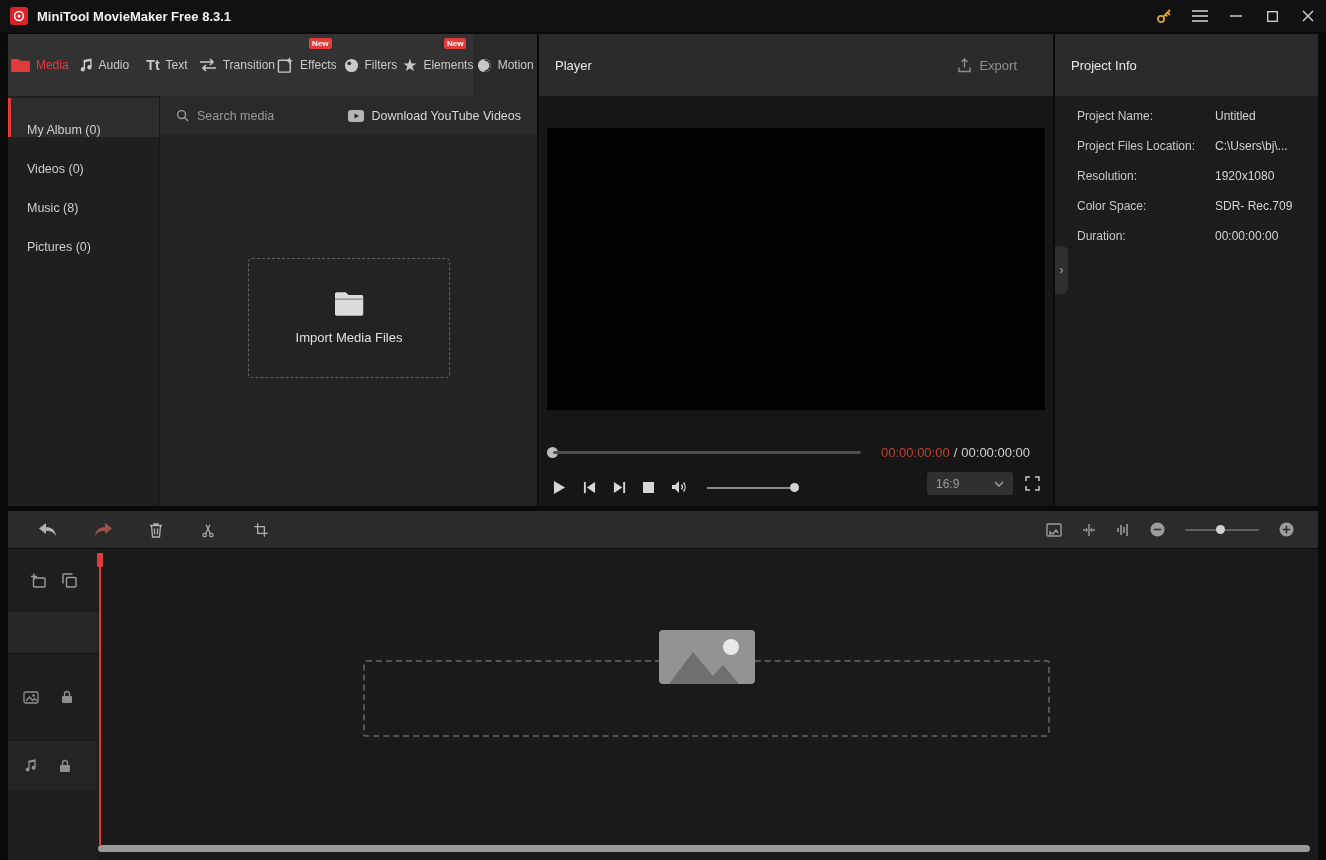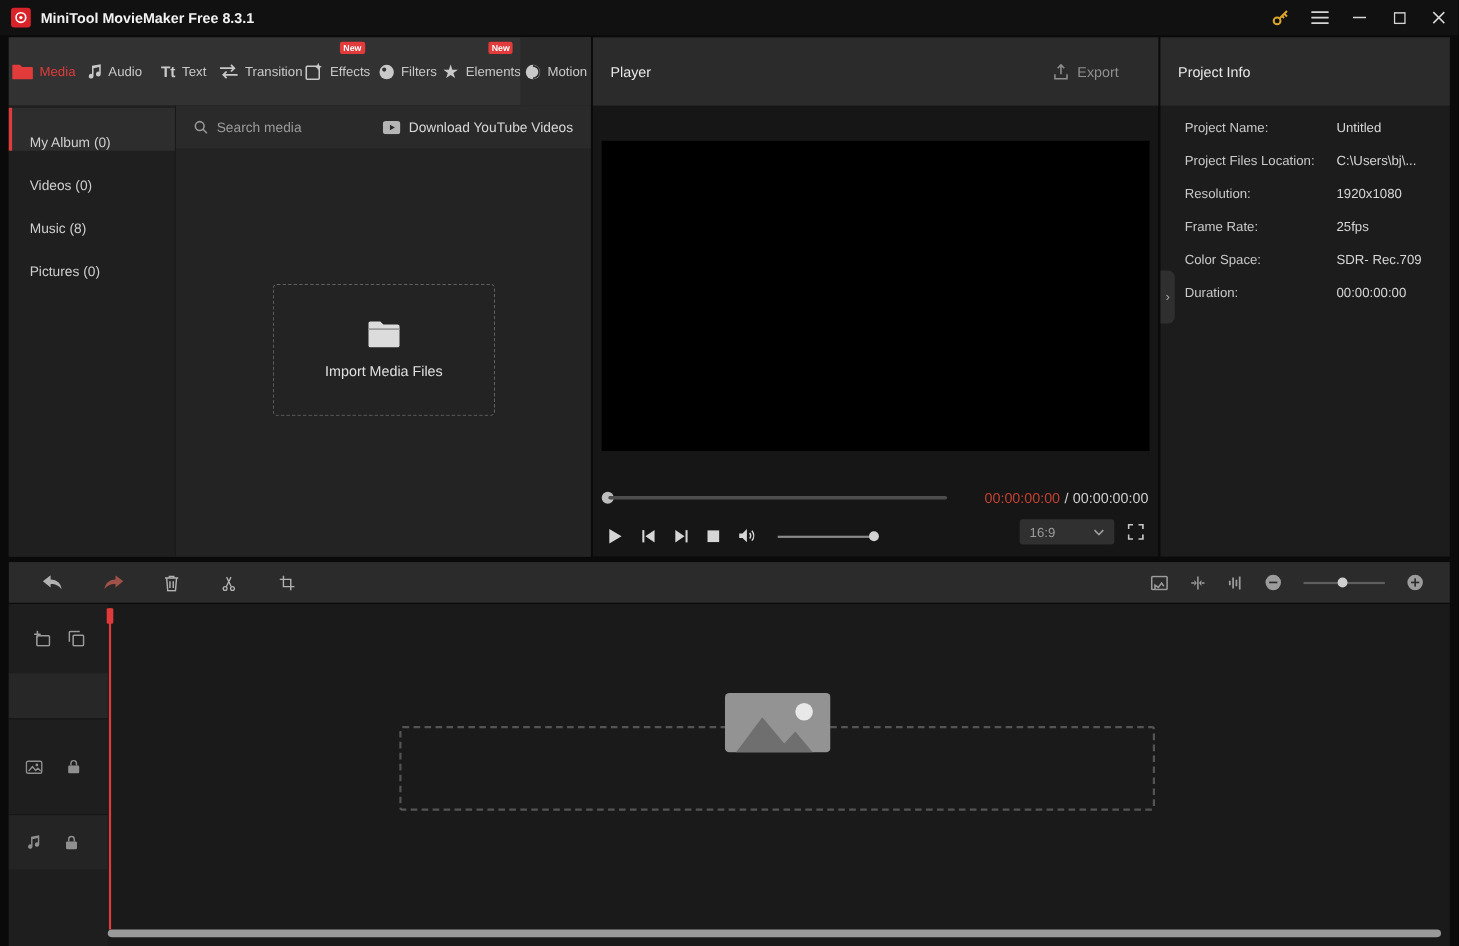--- a/index.html
+++ b/index.html
@@ -44,21 +44,21 @@
 
   
   .player-panel { position:absolute; left:539px; top:34px; width:514px; height:472px; background:#161616; }
   .panel-header { height:62px; background:#2b2b2b; display:flex; align-items:center;
     padding:0 16px; font-size:13px; color:#e8e8e8; }
   .export-btn { margin-left:auto; margin-right:20px; display:flex; align-items:center; gap:7px;
     color:#8f8f8f; font-size:13px; }
   .preview { position:absolute; left:8px; top:94px; width:498px; height:282px; background:#000; }
   .seek-line { position:absolute; left:14px; top:417px; width:308px; height:3px; background:#4d4d4d; border-radius:2px; }
   .seek-handle { position:absolute; left:8px; top:413px; width:11px; height:11px; border-radius:50%; background:#bdbdbd; }
-  .time-display { position:absolute; right:9px; top:411px; font-size:13px; color:#cfcfcf; }
+  .time-display { position:absolute; right:23px; top:411px; font-size:13px; color:#cfcfcf; }
   .time-current { color:#c2402f; }
   .time-sep { margin:0 4px; }
   .controls { position:absolute; left:14px; top:440px; height:26px; display:flex; align-items:center; gap:17px; color:#d6d6d6; }
   .ctl { display:flex; align-items:center; justify-content:center; }
   .vol-slider { position:relative; width:92px; height:11px; margin-left:2px; }
   .vol-line { position:absolute; left:0; top:5px; width:86px; height:2px; background:#8a8a8a; }
   .vol-handle { position:absolute; left:83px; top:1px; width:9px; height:9px; border-radius:50%; background:#d2d2d2; }
   .ratio-select { position:absolute; right:40px; top:438px; width:86px; height:23px; background:#303030;
     border-radius:3px; display:flex; align-items:center; justify-content:space-between;
     padding:6px 9px; color:#9c9c9c; font-size:12px; }
@@ -346,24 +346,20 @@
       </div>
       <div class="pi-row">
         <span class="pi-label">Project Files Location:</span>
         <span class="pi-value">C:\Users\bj\...</span>
       </div>
       <div class="pi-row">
         <span class="pi-label">Resolution:</span>
         <span class="pi-value">1920x1080</span>
       </div>
       <div class="pi-row">
-        <span class="pi-label">Frame Rate:</span>
-        <span class="pi-value">25fps</span>
-      </div>
-      <div class="pi-row">
         <span class="pi-label">Color Space:</span>
         <span class="pi-value">SDR- Rec.709</span>
       </div>
       <div class="pi-row">
         <span class="pi-label">Duration:</span>
         <span class="pi-value">00:00:00:00</span>
       </div>
     </div>
     <div class="collapse-tab">
       <span>›</span>

